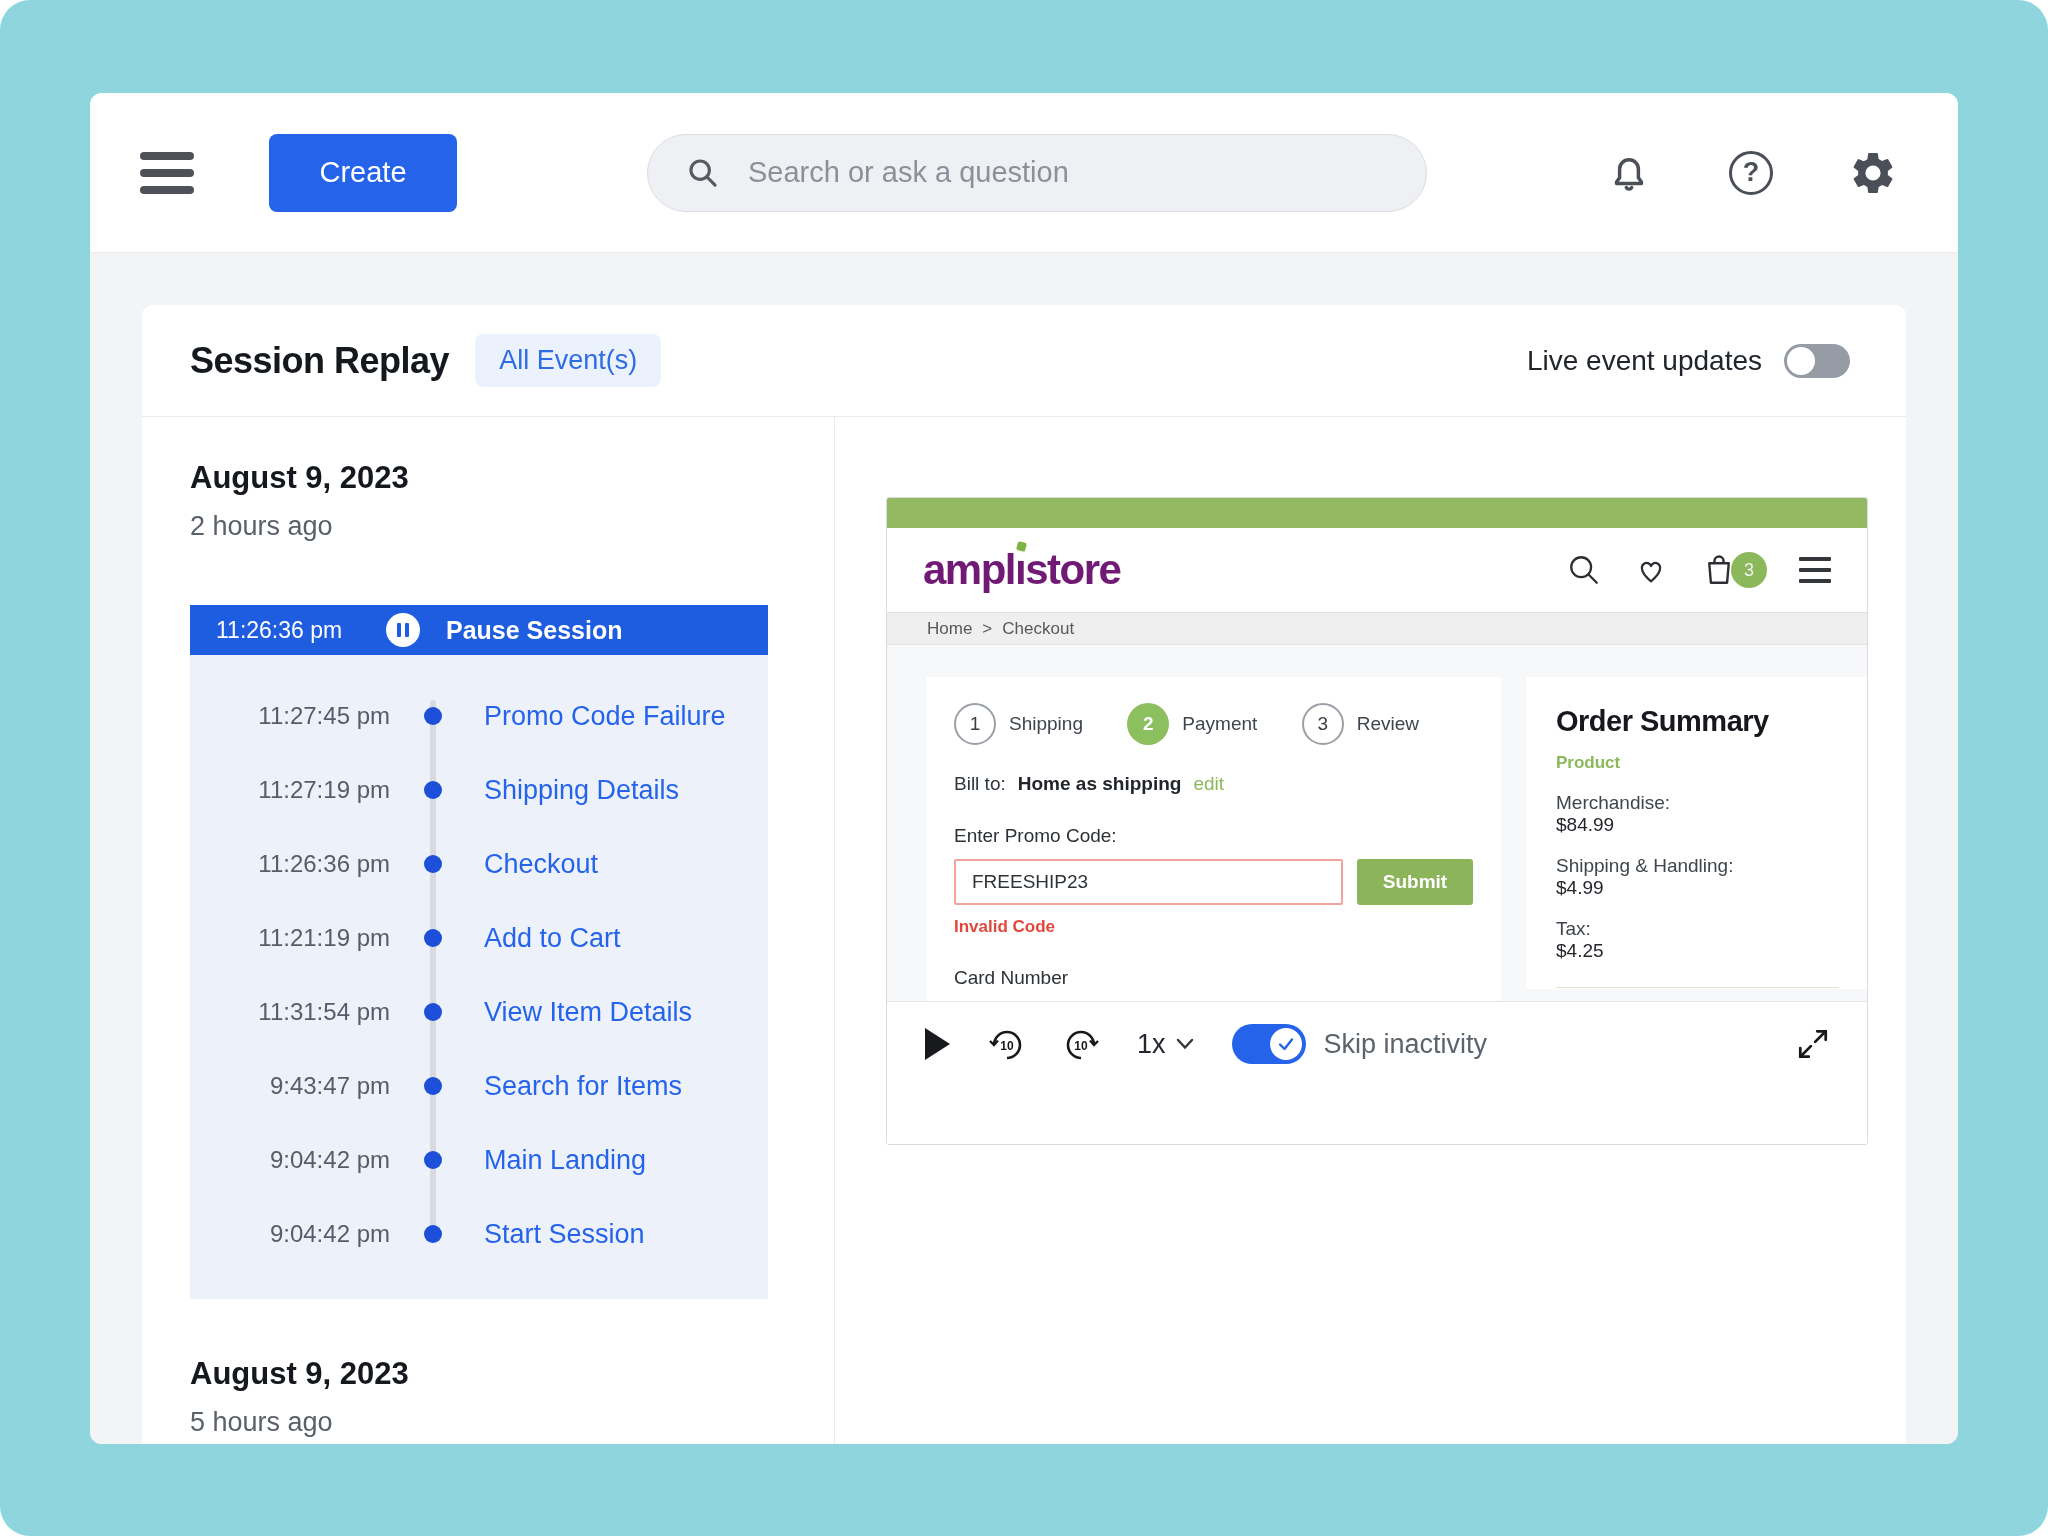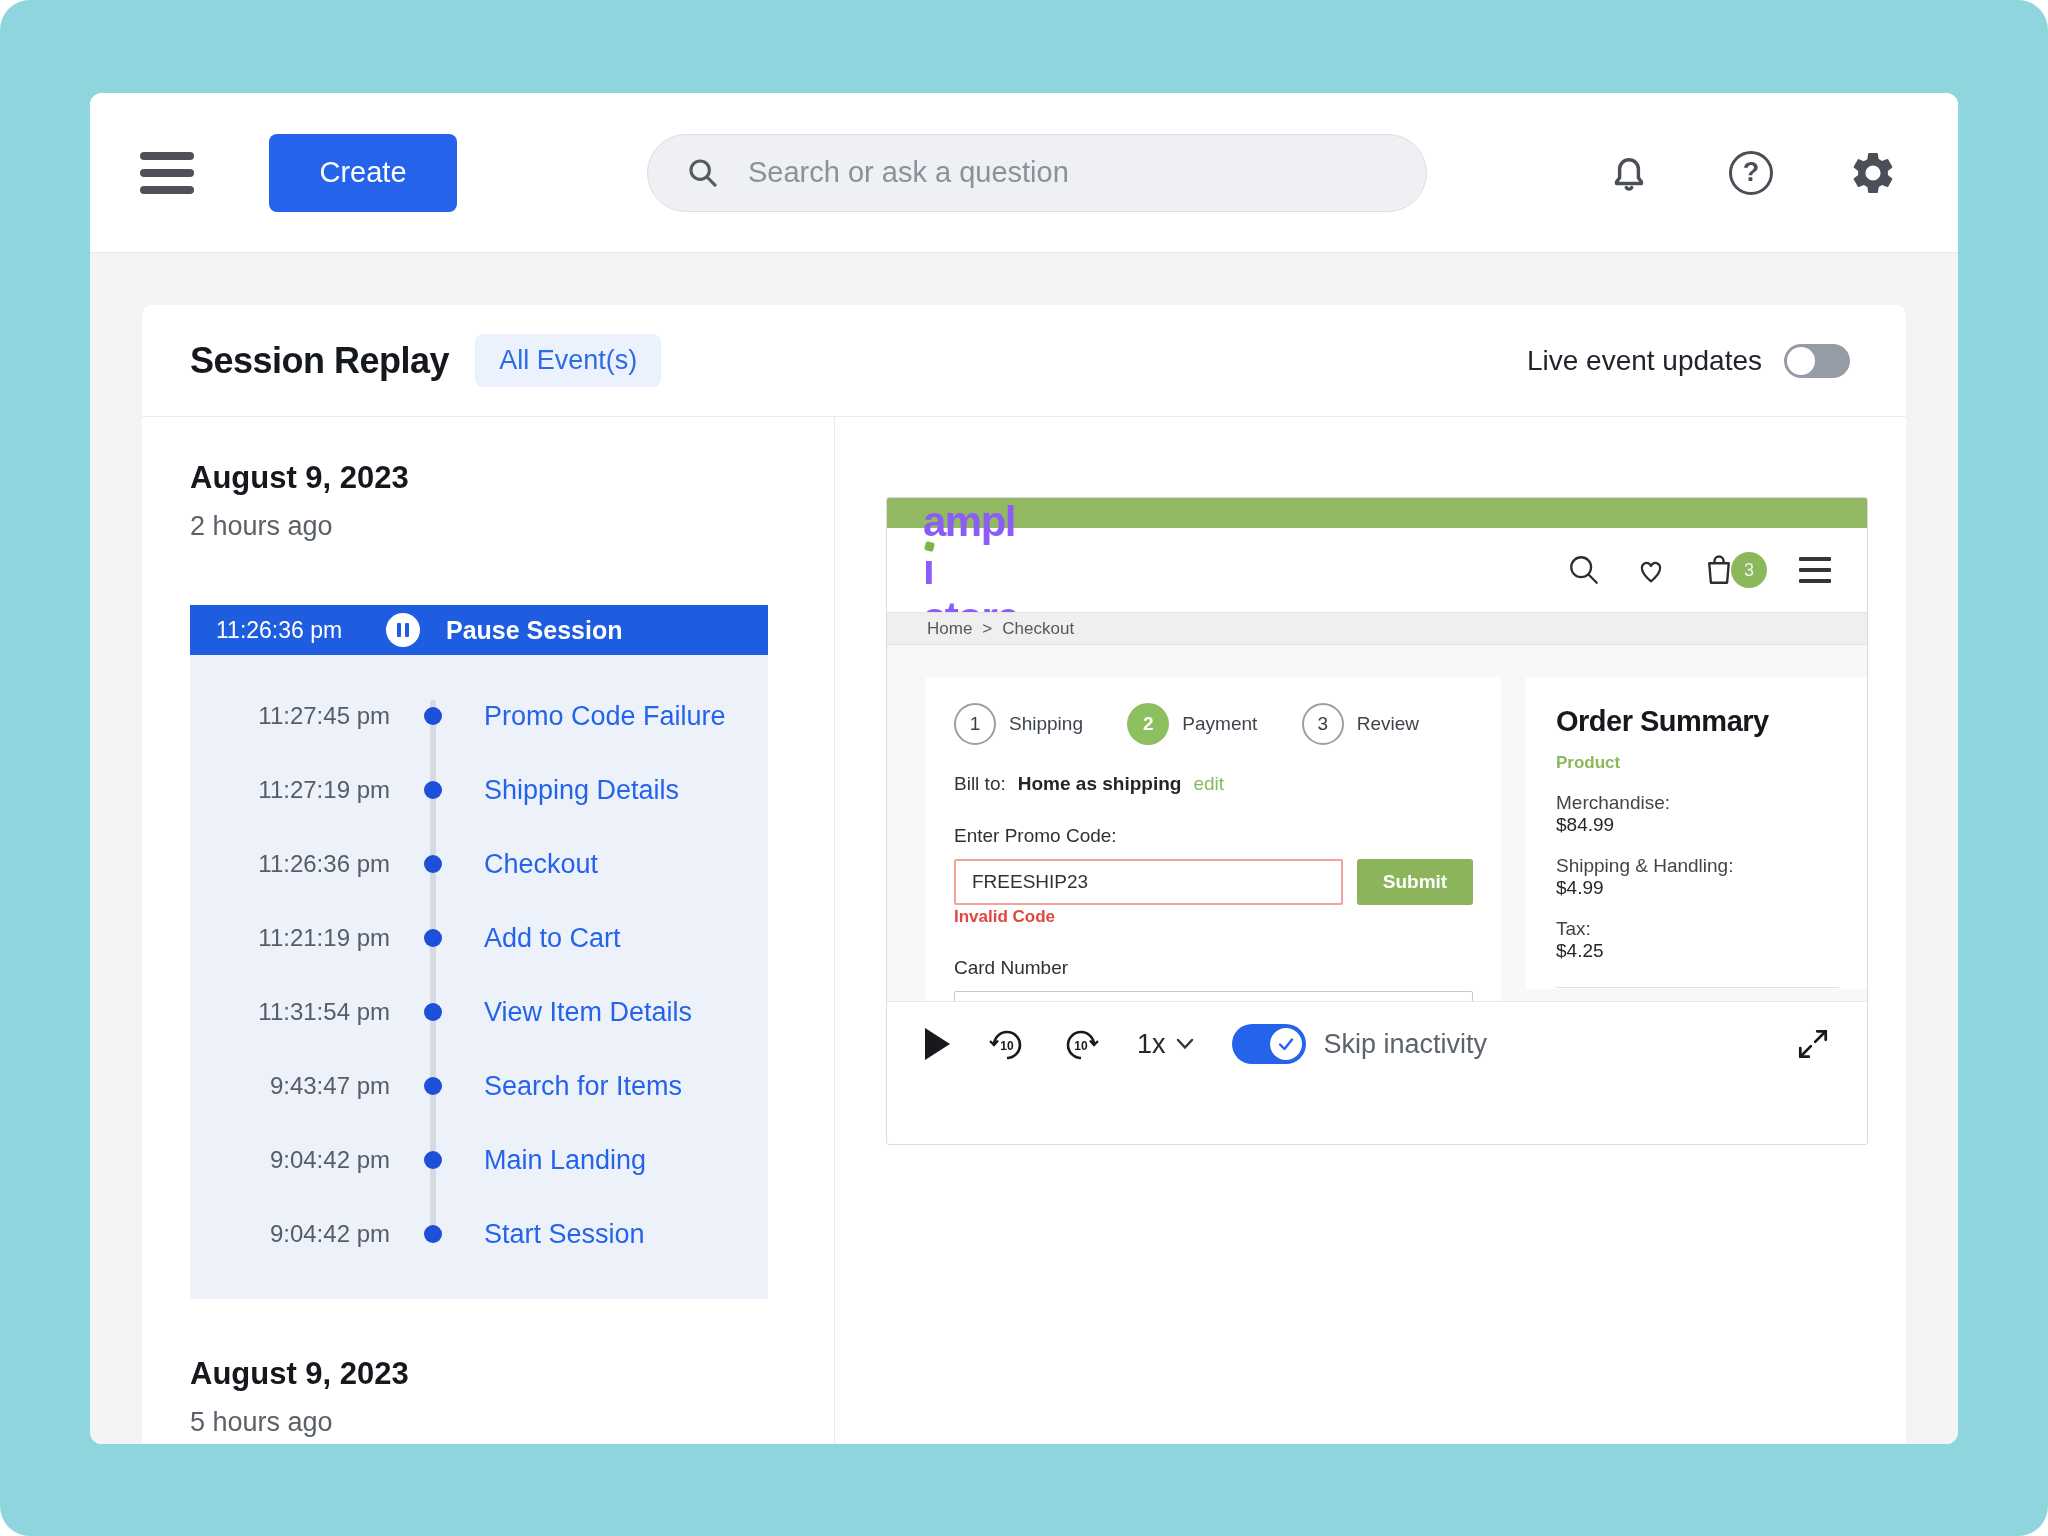--- a/index.html
+++ b/index.html
@@ -64,21 +64,21 @@
   .event-label { font-size:27px; color:var(--event_blue,#2563eb); padding-left:8px; }
   .next-group { margin-top:56px; }
 
   
   .right-pane { flex:1; padding:46px 0 0 51px; min-width:0; }
   .play-title { font-size:32px; color:#5e646c; line-height:40px; }
   .frame { margin-top:34px; width:982px; height:648px; background:#fff; border:1px solid #d8dbe0;
            border-radius:3px; display:flex; flex-direction:column; position:relative; overflow:hidden; }
   .green-bar { height:30px; flex:none; background:var(--green_bar,#93ba63); }
   .store-header { height:84px; flex:none; display:flex; align-items:center; padding:0 36px; background:#fff; }
-  .store-logo { font-size:42px; font-weight:bold; color:#8b5cf6; letter-spacing:-1.5px; display:flex;flex-direction:column; }
+  .store-logo { font-size:42px; font-weight:bold; color:#701a75; letter-spacing:-1.5px; display:flex; }
   .logo-i { position:relative; }
   .logo-i b { position:absolute; left:2px; top:-4px; width:9px; height:9px; background:#7cb544;
               border-radius:2px; transform:rotate(14deg); }
   .store-icons { margin-left:auto; display:flex; align-items:center; gap:32px; }
   .cart-wrap { position:relative; display:flex; align-items:center; }
   .cart-badge { width:36px; height:36px; border-radius:50%; background:var(--green,#8cb85c); color:#f2f2f2;
                 font-size:18px; display:flex; align-items:center; justify-content:center; margin-left:-6px; }
   .store-menu { display:flex; flex-direction:column; gap:7px; }
   .store-menu i { display:block; width:32px; height:4px; background:#33363a; border-radius:1px; }
   .crumb-bar { height:33px; flex:none; background:#efefef; border-top:1px solid #e3e3e3; border-bottom:1px solid #e3e3e3;
@@ -94,21 +94,21 @@
   .step-label { font-size:19px; color:#3f454d; }
   .bill-row { margin-top:28px; display:flex; align-items:baseline; gap:12px; font-size:19px; color:#2f353c; }
   .bill-value { font-weight:bold; color:#22262b; }
   .edit-link { color:var(--green,#8cb85c); }
   .promo-label { margin-top:30px; font-size:19px; color:#2c3136; }
   .promo-row { margin-top:12px; display:flex; }
   .promo-input { flex:1; height:46px; border:2px solid var(--error_border,#f2a39b); border-radius:2px;
                  font-size:19px; color:#2e3338; padding:0 16px; font-family:inherit; outline:none; }
   .submit-btn { width:116px; height:46px; margin-left:14px; border:none; border-radius:3px;
                 background:#8cb45a; color:#fff; font-size:19px; font-weight:bold; font-family:inherit; cursor:pointer; }
-  .invalid-text { margin-top:2px; font-size:17px; font-weight:bold; color:var(--error_red,#e2473c); }
+  .invalid-text { margin-top:12px; font-size:17px; font-weight:bold; color:var(--error_red,#e2473c); }
   .cardnum-label { margin-top:30px; font-size:19px; color:#2c3136; }
   .cardnum-input { margin-top:12px; width:100%; height:44px; border:1px solid #c6cacf; border-radius:2px; background:#fff; }
 
   .summary-card { position:absolute; left:639px; top:32px; width:343px; height:312px; background:#fff; padding:28px 30px; }
   .summary-title { font-size:29px; font-weight:bold; color:#16181d; letter-spacing:-0.5px; }
   .summary-section { margin-top:15px; font-size:17px; font-weight:bold; color:var(--green,#8cb85c); }
   .summary-row { margin-top:19px; display:flex; justify-content:space-between; font-size:19px; color:#3f454b;flex-direction:column; }
   .summary-row b { font-weight:normal; color:#23272c; }
   .summary-div { margin-top:25px; border-top:1px solid #dfe6d2; }
   .summary-total { margin-top:22px; display:flex; justify-content:space-between; font-size:20px; font-weight:bold; color:#1c1f24; }

